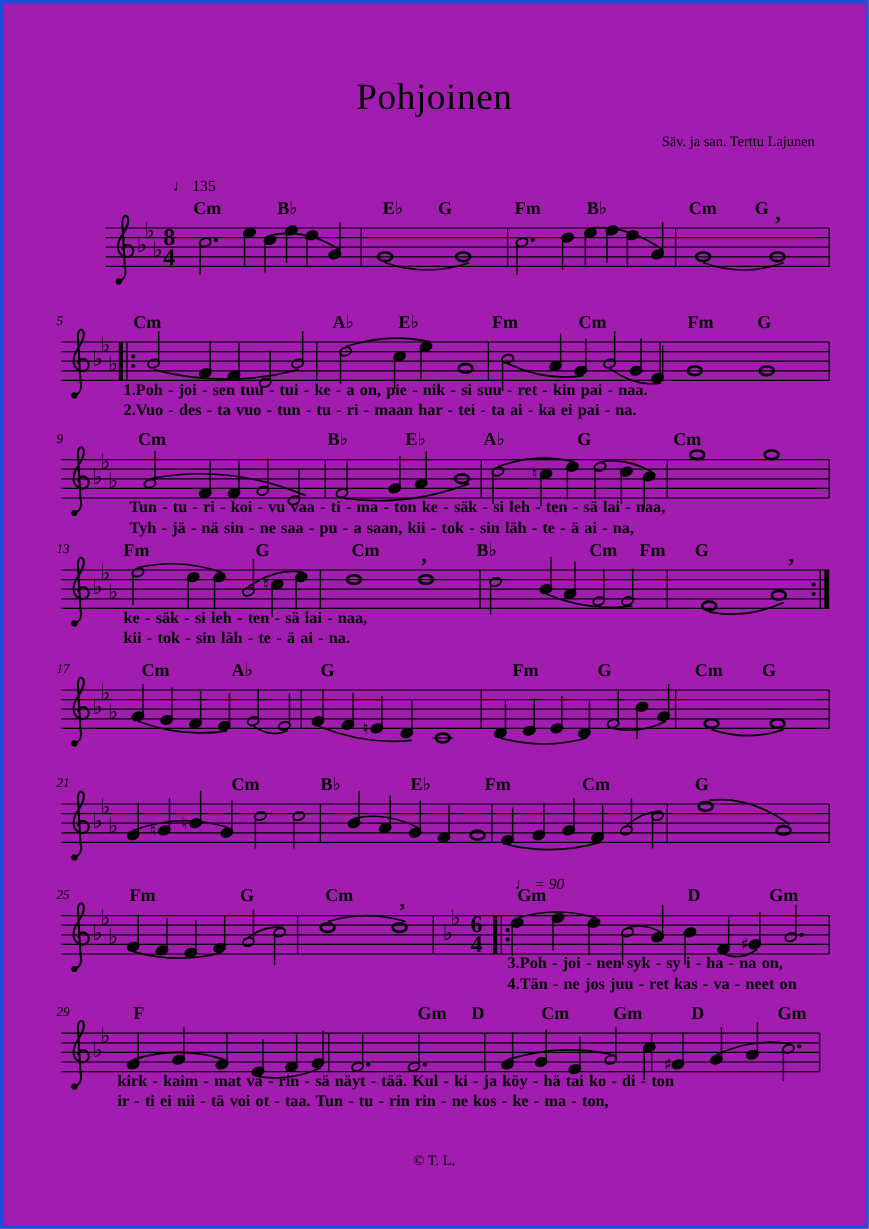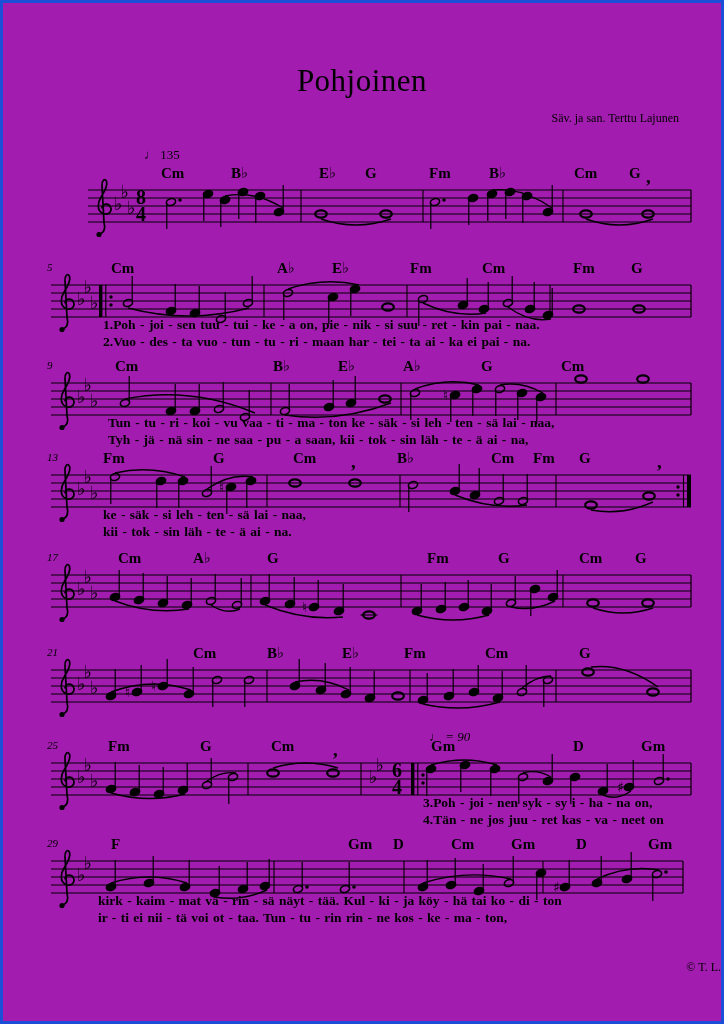--- a/index.html
+++ b/index.html
@@ -2,21 +2,21 @@
 <html><head>
 <meta charset="utf-8">
 <style>
   html,body{margin:0;padding:0;background:#fff;}
   .page{position:relative;width:724px;height:1024px;background:#a21caf;
         border:3px solid #1d4ed8;box-sizing:border-box;overflow:hidden;
         font-family:"Liberation Serif","DejaVu Serif",serif;color:#000;}
   .title{position:absolute;top:60px;left:0;width:100%;text-align:center;
          font-size:31px;letter-spacing:0.5px;}
   .credit{position:absolute;top:108px;right:42px;font-size:12px;}
-  .footer{position:absolute;top:957px;left:0;width:100%;text-align:right;font-size:12px;}
+  .footer{position:absolute;top:957px;left:0;width:100%;text-align:center;font-size:12px;}
   svg.score{position:absolute;left:0;top:0;}
   svg .chord{font:bold 15px "Liberation Serif","DejaVu Sans",serif;}
   svg .lyric{font:bold 13.5px "Liberation Serif","DejaVu Sans",serif;word-spacing:1px;}
   svg .mnum{font:italic 11px "Liberation Serif",serif;}
   svg .tempo{font:13px "Liberation Serif","DejaVu Sans",serif;}
   svg .tempo.it{font-style:italic;}
   svg .timesig{font:bold 20px "Liberation Serif",serif;}
   svg .flat{font:18px "DejaVu Sans","Liberation Serif",sans-serif;}
   svg .acc{font:14px "DejaVu Sans","Liberation Serif",sans-serif;}
   svg .breath{font:bold 19px "Liberation Serif",serif;}

